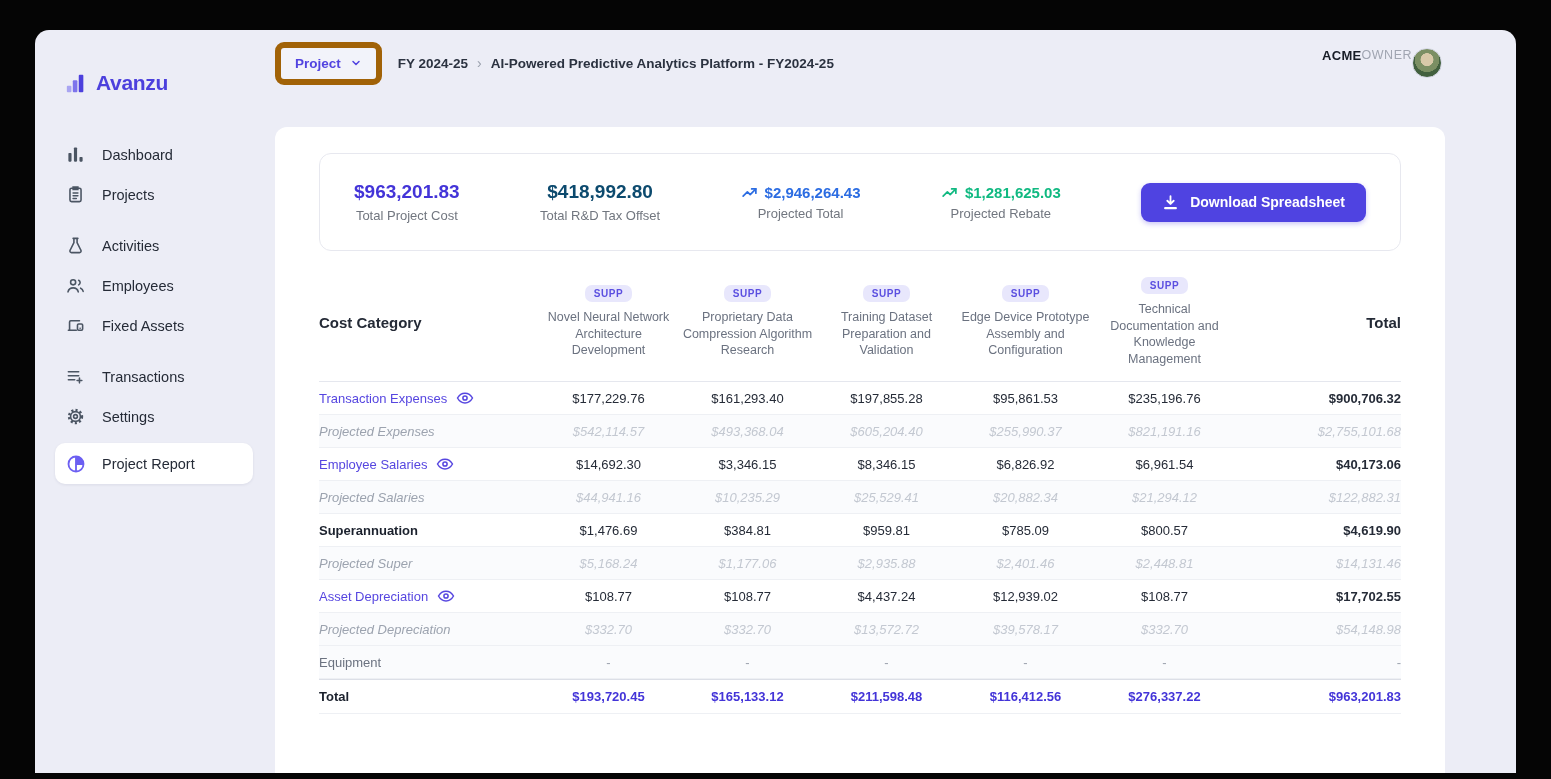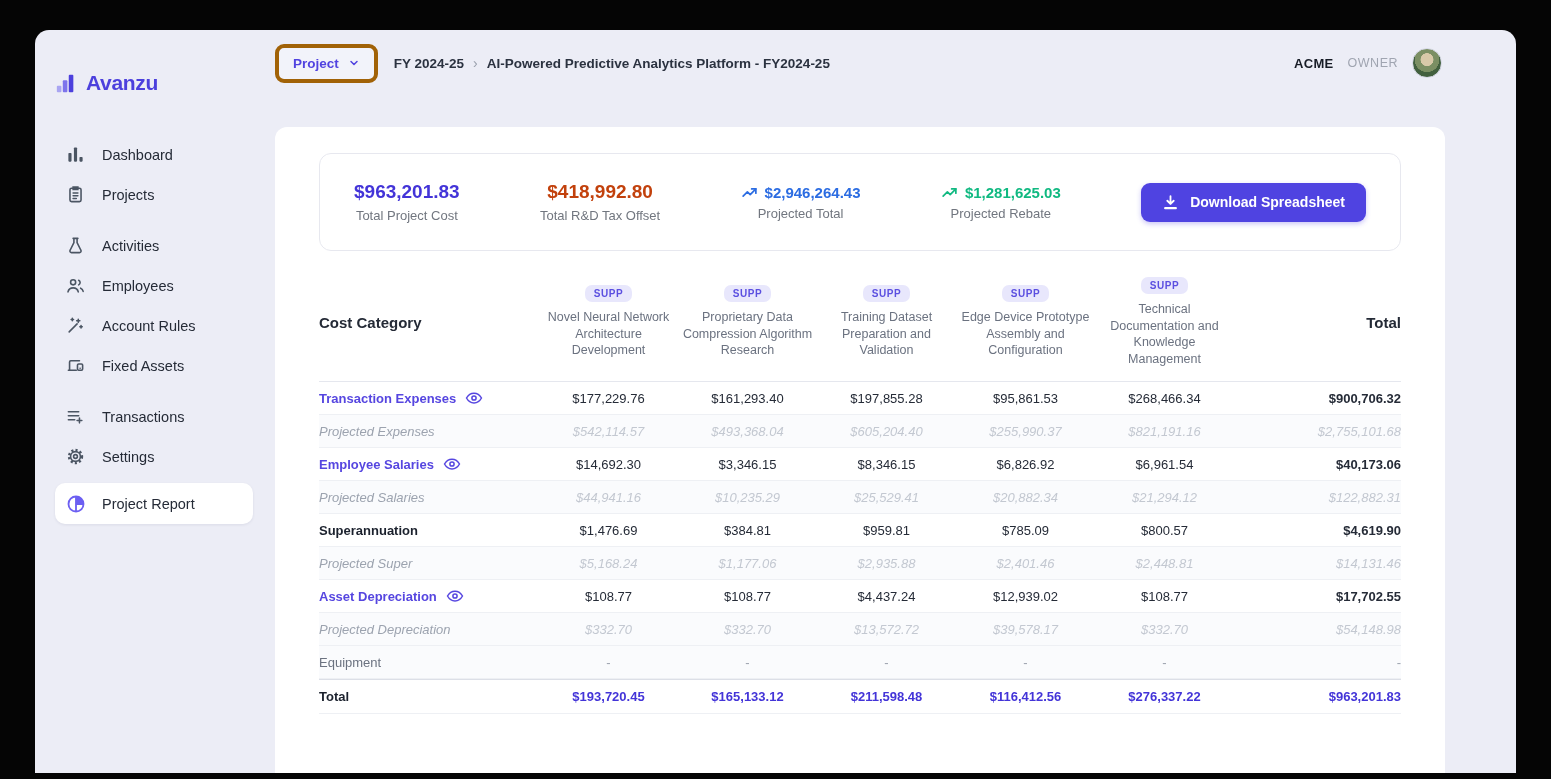--- a/index.html
+++ b/index.html
@@ -5,29 +5,29 @@
   * { margin:0; padding:0; box-sizing:border-box; }
   html,body { width:1551px; height:779px; font-family:"Liberation Sans", sans-serif; }
   .screen { position:relative; width:1551px; height:779px; background:#050505; overflow:hidden; }
   .app {
     position:absolute; left:35px; top:30px; width:1481px; height:743px;
     background:#ecedf6; border-radius:14px 14px 0 0; overflow:hidden;
     display:flex; flex-direction:column;
   }
   
   .topbar { height:66px; flex-shrink:0; display:flex; align-items:center; padding-right:74px; }
-  .logo-area { width:240px; padding-left:20px; display:flex; align-items:center; gap:9px; flex-shrink:0;margin-top:40px; }
+  .logo-area { width:240px; padding-left:30px; display:flex; align-items:center; gap:9px; flex-shrink:0;margin-top:40px; }
   .logo-text { font-size:21px; font-weight:800; color:#4c40dd; letter-spacing:-0.3px; }
   .project-btn {
-    display:flex; align-items:center; gap:9px; background:#f2f3fa; border:4px solid #a16207;
+    display:flex; align-items:center; gap:9px; background:#f2f3fa; border:6px solid #a16207;
     border-radius:9px; padding:8px 14px; font-size:13.5px; font-weight:600; color:#5143e0; cursor:pointer;
   }
   .crumbs { display:flex; align-items:center; gap:9px; margin-left:16px; font-size:13.5px; color:#2b3240; font-weight:600; }
   .crumb-sep { color:#9aa0ad; font-weight:400; font-size:14px; }
-  .top-right { margin-left:auto; display:flex; align-items:center; gap:14px; }
+  .top-right { margin-left:auto; display:flex; align-items:flex-start; gap:0; }
   .org-name { font-size:13px; font-weight:700; color:#171c26; letter-spacing:0.3px; }
   .org-role { font-size:12.5px; font-weight:500; color:#a0a5b1; letter-spacing:0.5px; }
   .avatar {
     width:30px; height:30px; border-radius:50%; cursor:pointer;
     background:radial-gradient(circle at 50% 38%, #d8c9a8 0 28%, #7b8f63 30% 55%, #42603e 56% 100%);
     border:1px solid #d7d9e6;
   }
   
   .body { flex:1; display:flex; overflow:hidden; }
   .sidebar { width:240px; flex-shrink:0; padding:40px 22px 0 20px; }
@@ -79,21 +79,21 @@
     background:#e8e7fc; border-radius:7px; padding:3px 9px;
   }
   .th-name { font-size:12.5px; color:#6b7280; text-align:center; line-height:1.32; max-width:132px; }
   .th-total { font-size:15px; font-weight:700; color:#242a36; text-align:right; }
   .trow {
     display:grid; grid-template-columns:220px repeat(5,139px) 1fr; align-items:center;
     height:33px; border-bottom:1px solid #eef0f4; font-size:13px;
   }
   .trow .cell { text-align:center; color:#252b37; }
   .trow .cell-total { text-align:right; color:#252b37; font-weight:700; }
-  .row-label { display:flex; align-items:center; gap:9px; font-weight:700; color:#252b37; }
+  .row-label { display:flex; align-items:center; gap:9px; font-weight:400; color:#252b37; }
   .row-label.link { color:#5646e0; cursor:pointer; }
   .row-label.plain { font-weight:700; color:#1b212d; }
   .row-label.muted { font-weight:400; color:#6b7280; }
   .trow.projected { background:#fafbfd; font-style:italic; }
   .trow.projected .row-label { font-weight:400; color:#9ca3af; }
   .trow.projected .cell, .trow.projected .cell-total { color:#c3c8d1; font-weight:400; }
   .trow.muted-row { background:#fafbfd; }
   .trow.muted-row .cell, .trow.muted-row .cell-total { color:#9ca3af; font-weight:400; }
   .trow.grand { border-top:1px solid #dcdfe7; height:35px; }
   .trow.grand .cell, .trow.grand .cell-total { color:#4334d8; font-weight:700; }
@@ -173,29 +173,20 @@
             <svg width="19" height="19" viewBox="0 0 24 24" fill="none" stroke="currentColor" stroke-width="2" stroke-linecap="round">
                 <circle cx="9" cy="8" r="3.2"></circle>
                 <path d="M2.5 20c.8-3.4 3.4-5 6.5-5s5.7 1.6 6.5 5"></path>
                 <path d="M16 5.4a3.2 3.2 0 010 5.8M18.5 15.4c1.7.7 2.8 2.1 3.2 4.1"></path>
               </svg>
           </span>
           <span>Employees</span>
         </div>
         <div class="nav-item">
           <span class="nicon">
-            <svg width="19" height="19" viewBox="0 0 24 24" fill="none" stroke="currentColor" stroke-width="2" stroke-linecap="round">
-                <path d="M4 20L14 10"></path>
-                <path d="M15.5 4v4M13.5 6h4M19 12v3M17.5 13.5h3M8 3v3M6.5 4.5h3"></path>
-              </svg>
-          </span>
-          <span>Account Rules</span>
-        </div>
-        <div class="nav-item">
-          <span class="nicon">
             <svg width="19" height="19" viewBox="0 0 24 24" fill="none" stroke="currentColor" stroke-width="2" stroke-linecap="round" stroke-linejoin="round">
                 <path d="M3 18h10M4.5 18V7.5A1.5 1.5 0 016 6h11"></path>
                 <rect x="14.5" y="10" width="6.5" height="8" rx="1.5"></rect>
                 <path d="M17.8 15.5h.1"></path>
               </svg>
           </span>
           <span>Fixed Assets</span>
         </div>
         <div class="nav-item gap-above">
           <span class="nicon">
@@ -233,21 +224,21 @@
 
           <div class="stats-panel">
             <div class="stat stat-lg">
               <div class="stat-value-row">
                 <span class="stat-value" style="color:#4334d8">$963,201.83</span>
               </div>
               <span class="stat-label">Total Project Cost</span>
             </div>
             <div class="stat stat-lg">
               <div class="stat-value-row">
-                <span class="stat-value" style="color:#c2410c">$418,992.80</span>
+                <span class="stat-value" style="color:#0c4a6e">$418,992.80</span>
               </div>
               <span class="stat-label">Total R&amp;D Tax Offset</span>
             </div>
             <div class="stat stat-sm">
               <div class="stat-value-row">
                 <span>
                   <svg width="17" height="17" viewBox="0 0 24 24" fill="none" stroke="#2b6ce2" stroke-width="2.4" stroke-linecap="round" stroke-linejoin="round">
                       <path d="M3 17l6-6 4 4 8-8"></path>
                       <path d="M15 7h6v6"></path>
                     </svg>
@@ -312,21 +303,21 @@
                   <svg width="18" height="18" viewBox="0 0 24 24" fill="none" stroke="#5646e0" stroke-width="2">
                       <path d="M2 12s3.6-6.5 10-6.5S22 12 22 12s-3.6 6.5-10 6.5S2 12 2 12z"></path>
                       <circle cx="12" cy="12" r="2.8"></circle>
                     </svg>
                 </span>
               </div>
               <div class="cell">$177,229.76</div>
               <div class="cell">$161,293.40</div>
               <div class="cell">$197,855.28</div>
               <div class="cell">$95,861.53</div>
-              <div class="cell">$268,466.34</div>
+              <div class="cell">$235,196.76</div>
               <div class="cell-total">$900,706.32</div>
             </div>
 
             <div class="trow projected">
               <div class="row-label">Projected Expenses</div>
               <div class="cell">$542,114.57</div>
               <div class="cell">$493,368.04</div>
               <div class="cell">$605,204.40</div>
               <div class="cell">$255,990.37</div>
               <div class="cell">$821,191.16</div>

